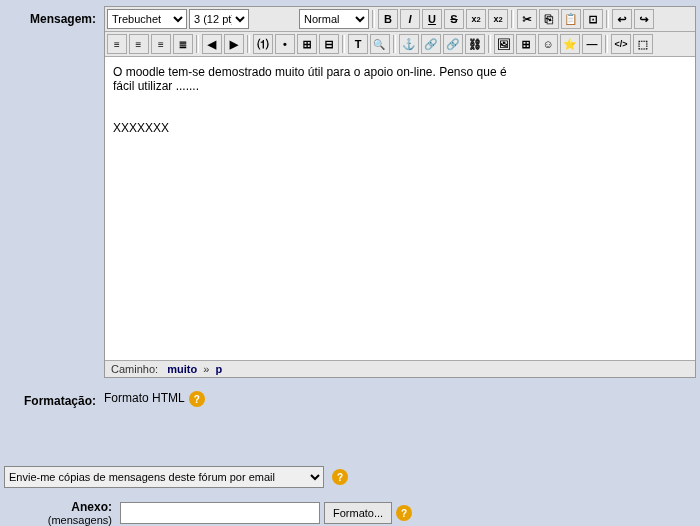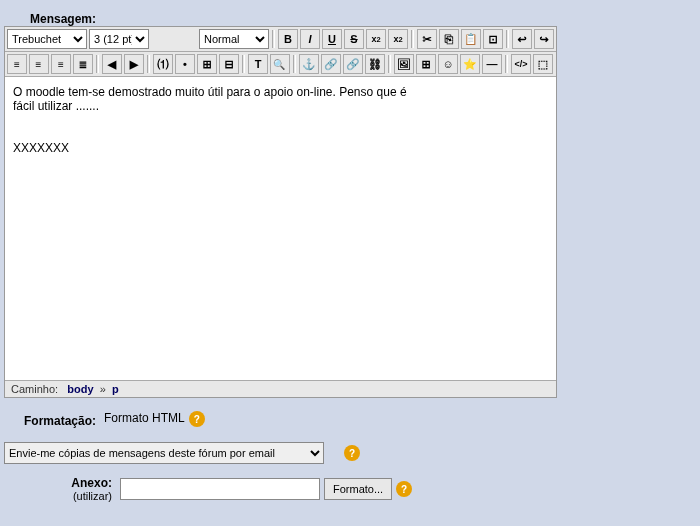--- a/index.html
+++ b/index.html
@@ -176,21 +176,21 @@
 
     .page-outer {
       position: relative;
     }
   </style>
 </head>
 <body>
 
 <div class="page-outer">
 
-  <div class="form-row" style="align-items:flex-start; margin-top:4px;flex-direction:column;">
+  <div class="form-row" style="align-items:flex-start; margin-top:4px;">
     <div class="label-cell" style="padding-top:6px;">
       <span>Mensagem:</span>
     </div>
     <div class="content-cell">
       <div class="editor-wrapper">
         
         <div class="toolbar-row">
           <select class="toolbar-select font-family-select">
             <option>Trebuchet</option>
           </select>
@@ -254,49 +254,49 @@
         <textarea class="editor-content" rows="16" style="">O moodle tem-se demostrado muito útil para o apoio on-line. Penso que é
 fácil utilizar .......
 
 
 XXXXXXX</textarea>
 
         
         <div class="editor-statusbar">
           <span>Caminho:</span>
           &nbsp;
-          <a href="#">body</a>
+          <a href="#">muito</a>
           &nbsp;<span>»</span>&nbsp;
           <a href="#">p</a>
         </div>
       </div>
     </div>
   </div>
 
   <div class="form-row" style="align-items:center; padding: 6px 4px;">
     <div class="label-cell">
       <span>Formatação:</span>
     </div>
     <div class="format-content">
       <span style="font-size:12px;">Formato HTML</span>
       <span class="help-icon">?</span>
     </div>
   </div>
 
   <div class="form-row" style="align-items:center; padding: 4px 4px;">
-    <div style="display:flex; align-items:center; gap:20px;">
+    <div style="display:flex; align-items:center; gap:8px;margin-top:44px;">
       <select class="subscricao-select"><option>Envie-me cópias de mensagens deste fórum por email</option><option>Não enviar cópias por email</option><option>Enviar cópias por email</option></select>
       <span class="help-icon">?</span>
     </div>
   </div>
 
   <div class="form-row" style="align-items:center; padding: 4px 20px;">
     <div class="label-cell" style="padding-top:0;">
       <div style="font-weight:bold;">Anexo:</div>
-      <div style="font-weight:normal; font-size:11px;">(utilizar)</div>
+      <div style="font-weight:normal; font-size:11px;">(mensagens)</div>
     </div>
     <div style="display:flex; align-items:center; gap:4px;">
       <input type="text" class="anexo-input" style="">
       <button class="browse-btn">
         <span>Formato...</span>
       </button>
       <span class="help-icon">?</span>
     </div>
   </div>
 

